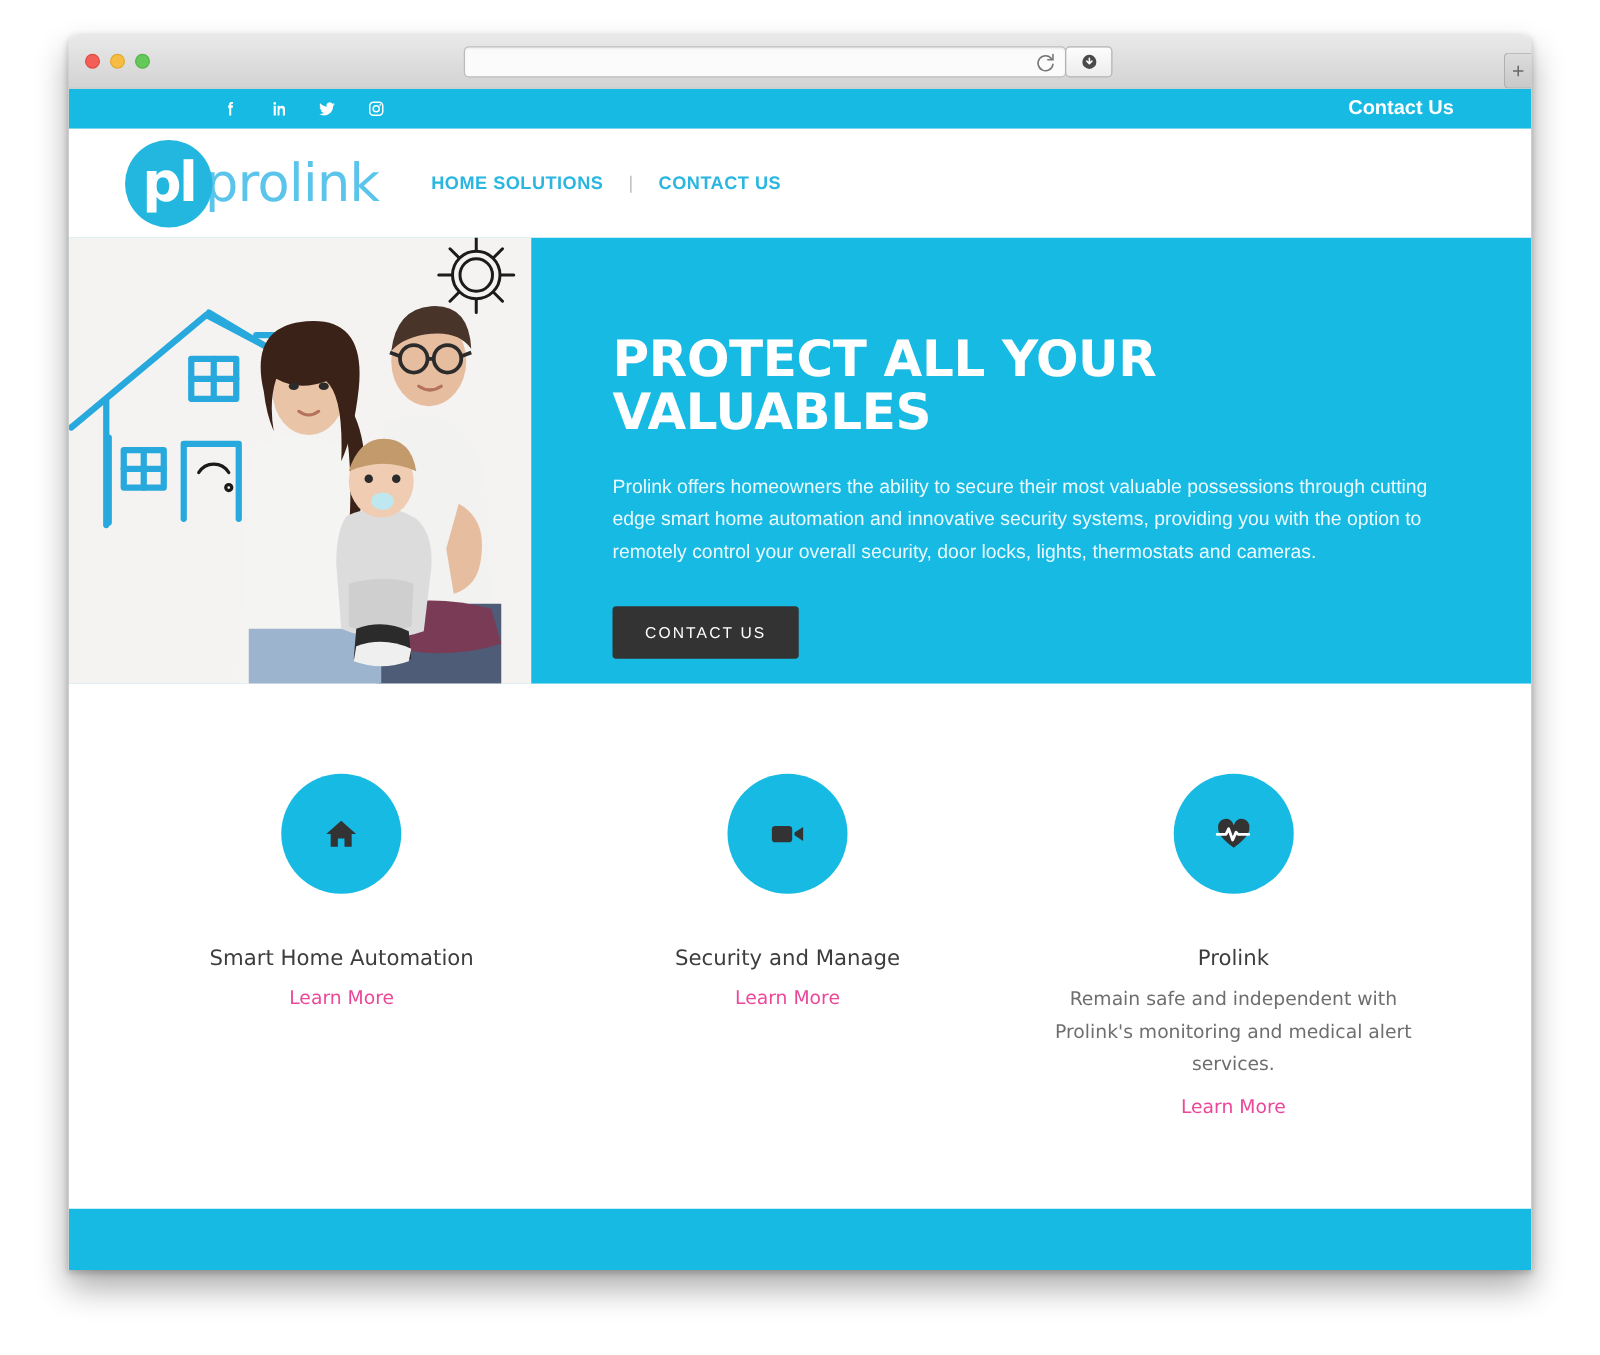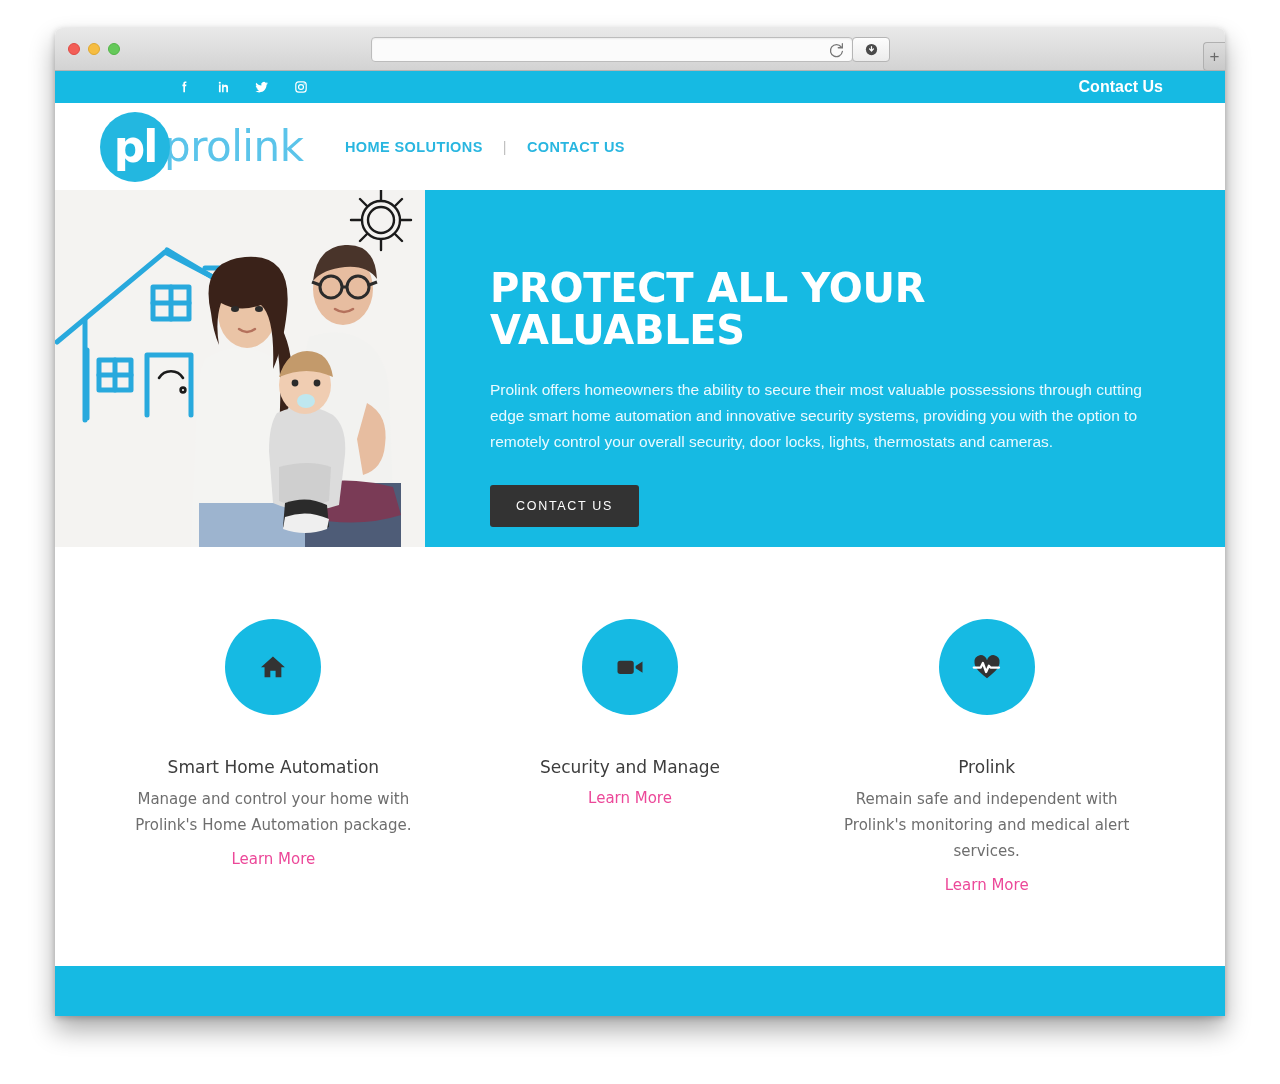--- a/index.html
+++ b/index.html
@@ -457,21 +457,20 @@
 
     <section class="features">
 
       <div class="feature">
         <div class="feature-badge">
           <svg viewBox="0 0 24 24" width="30" height="30" fill="currentColor">
             <path d="M12 3 L1.6 12.2 h3.1 V21 h5V15.4h4.6V21h5v-8.8h3.1z" transform="scale(0.92) translate(1,1)"></path>
           </svg>
         </div>
         <h3 class="feature-title">Smart Home Automation</h3>
-        <p class="feature-desc">Manage and control your home with Prolink's Home Automation package.</p>
         <a class="feature-link">Learn More</a>
       </div>
 
       <div class="feature">
         <div class="feature-badge">
           <svg viewBox="0 0 24 24" width="30" height="30" fill="currentColor">
             <rect x="2" y="7" width="13" height="10.5" rx="2.2"></rect>
             <path d="M16.5 11.2 L22 7.6 v9 l-5.5 -3.6z"></path>
           </svg>
         </div>

